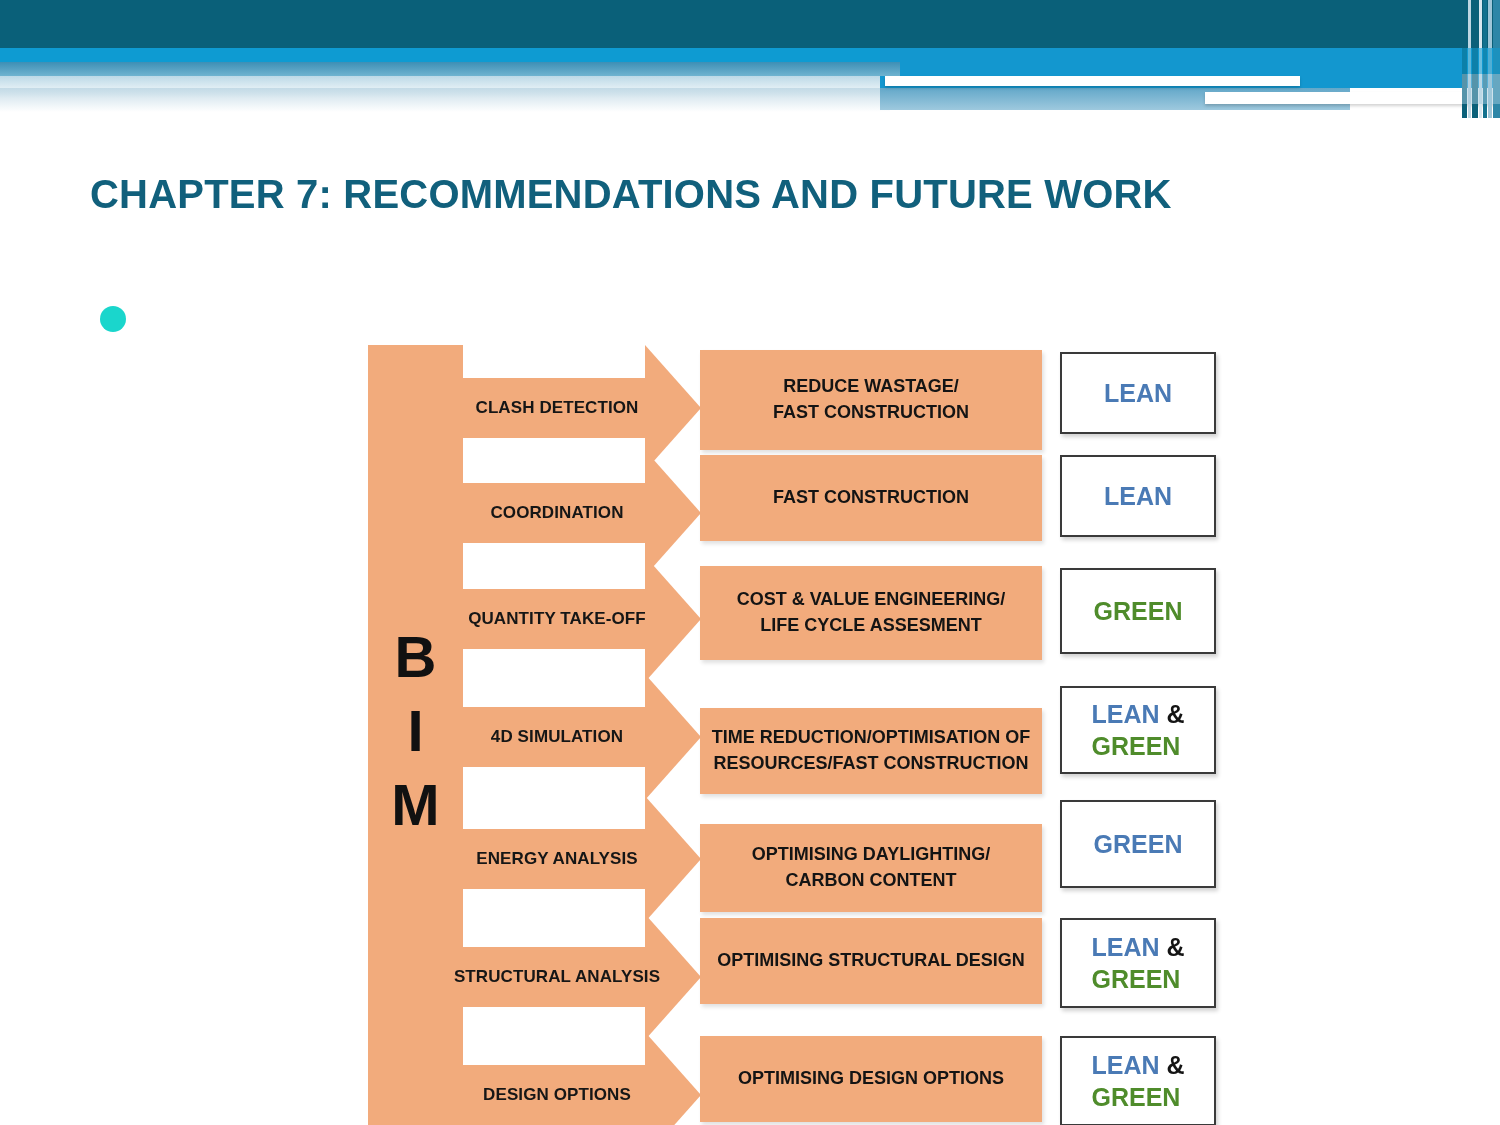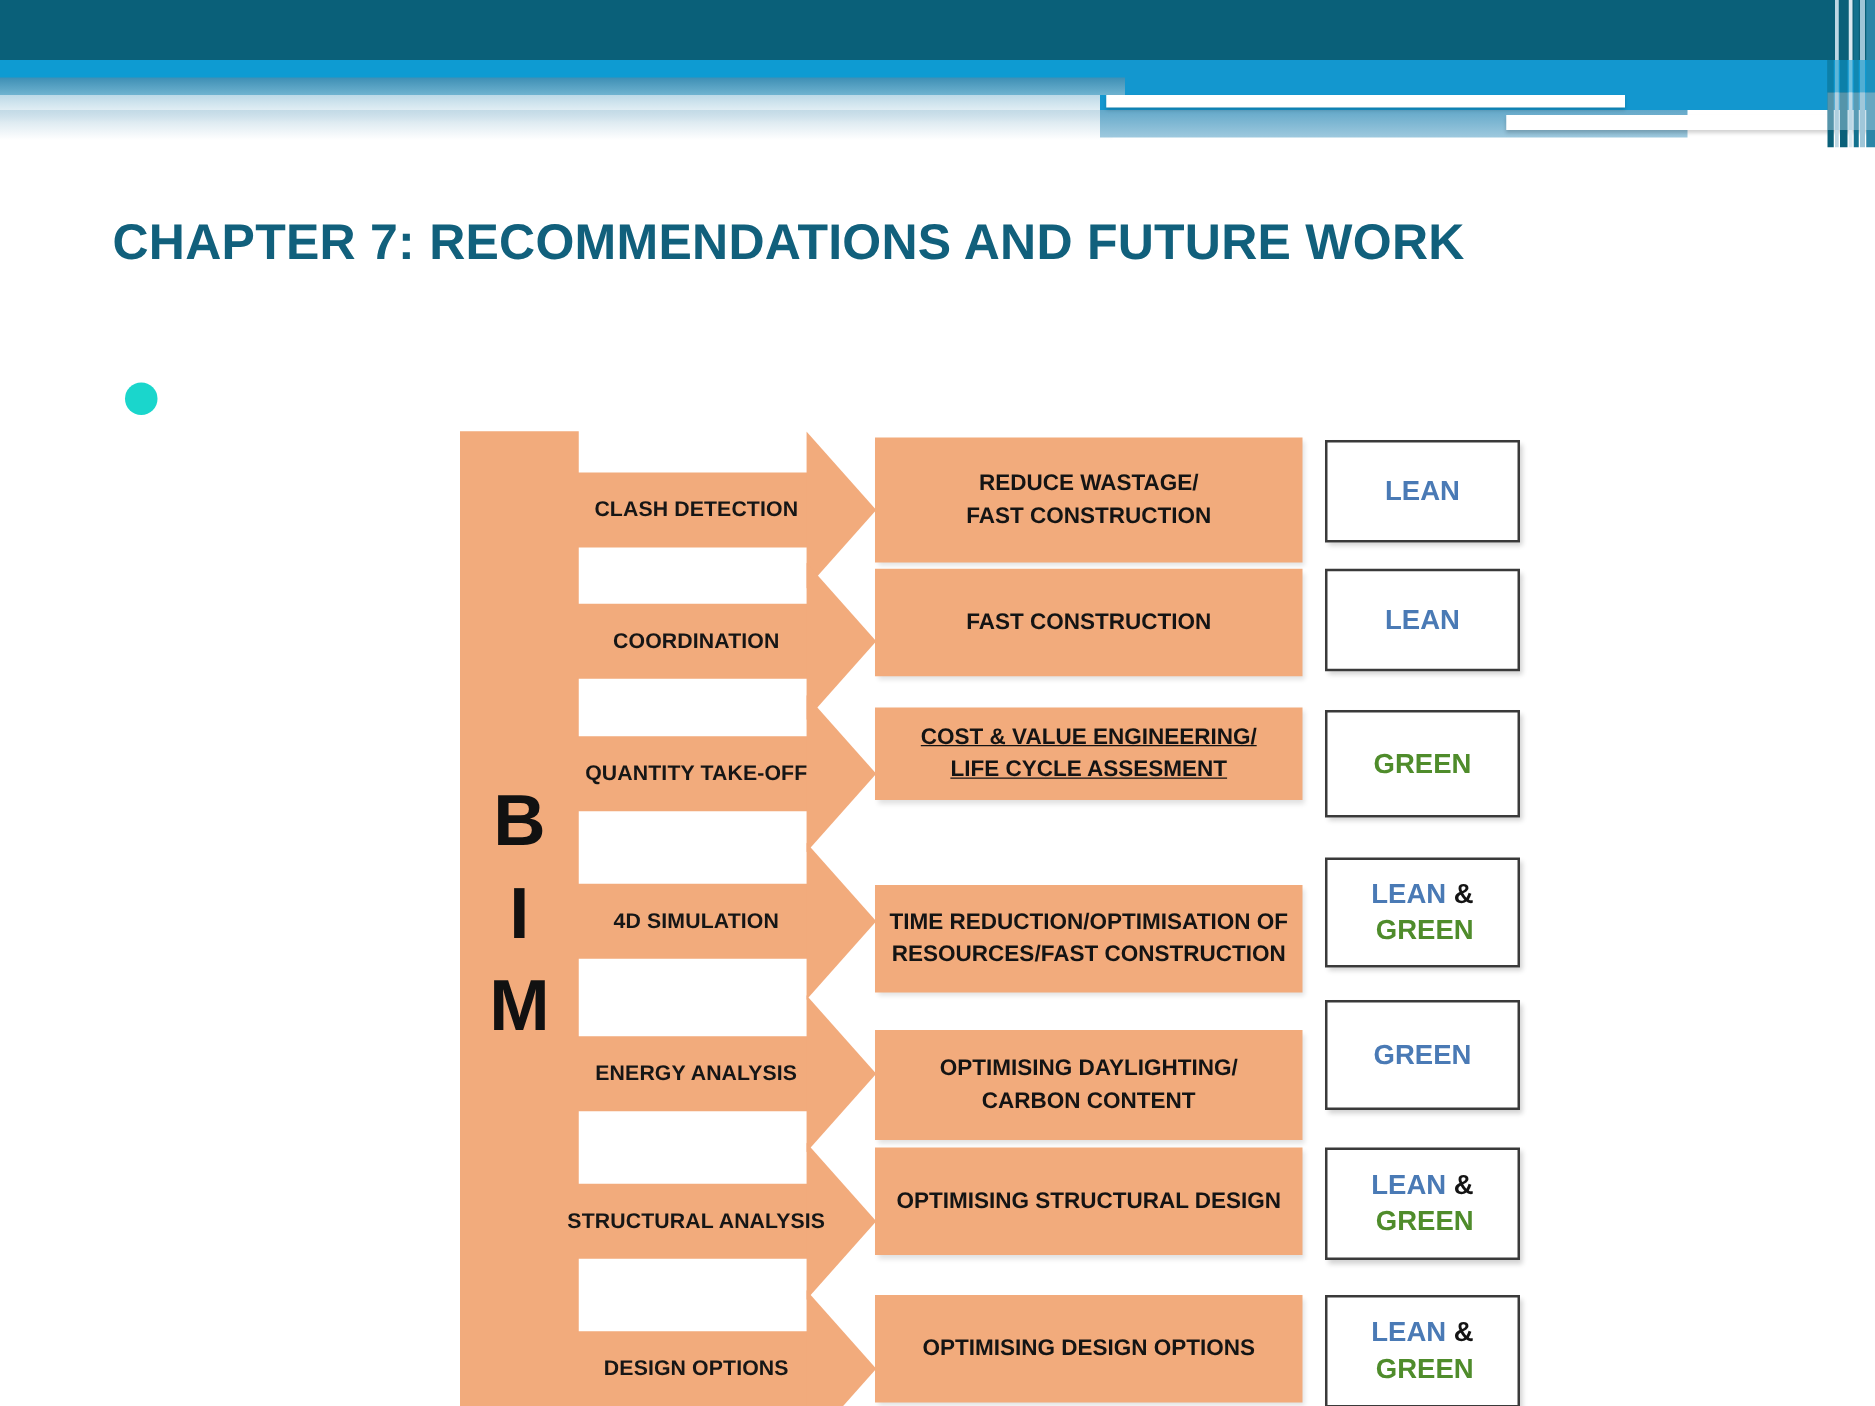--- a/index.html
+++ b/index.html
@@ -96,22 +96,22 @@
     display:flex;align-items:center;justify-content:center;
     text-align:center;
     font-size:18px;font-weight:bold;color:#141414;line-height:1.42;
     box-shadow:2px 3px 4px rgba(0,0,0,.12);
   }
 
   .tag-box{
     position:absolute;left:1060px;width:152px;
     background:#ffffff;border:2px solid #3a3a3a;
     display:flex;align-items:center;justify-content:center;
-    text-align:right;line-height:1.3;
-    font-size:22px;font-weight:bold;
+    text-align:left;line-height:1.3;
+    font-size:25px;font-weight:bold;
     box-shadow:2px 3px 4px rgba(0,0,0,.18);
   }
   .t-lean{color:#4a7ab5;}
   .t-green{color:#4f8c2b;}
   .t-greenblue{color:#4a7ab5;}
   .t-amp{color:#141414;}
 </style>
 </head>
 <body>
 
@@ -172,21 +172,21 @@
       <div class="tag-box" style="top: 455px; height: 78px;">
         <div><span class="t-lean">LEAN</span></div>
       </div>
       <div class="arrow-row" style="top: 556px;">
         <div class="arrow">
           <div class="arrow-shaft"></div>
           <div class="arrow-head"></div>
         </div>
         <div class="arrow-label">QUANTITY TAKE-OFF</div>
       </div>
-      <div class="result-box" style="top: 566px; height: 74px; text-decoration: underline;">
+      <div class="result-box" style="top: 566px; height: 94px;">
         <div>COST &amp; VALUE ENGINEERING/<br>LIFE CYCLE ASSESMENT</div>
       </div>
       <div class="tag-box" style="top: 568px; height: 82px;">
         <div><span class="t-green">GREEN</span></div>
       </div>
       <div class="arrow-row" style="top: 674px;">
         <div class="arrow">
           <div class="arrow-shaft"></div>
           <div class="arrow-head"></div>
         </div>

